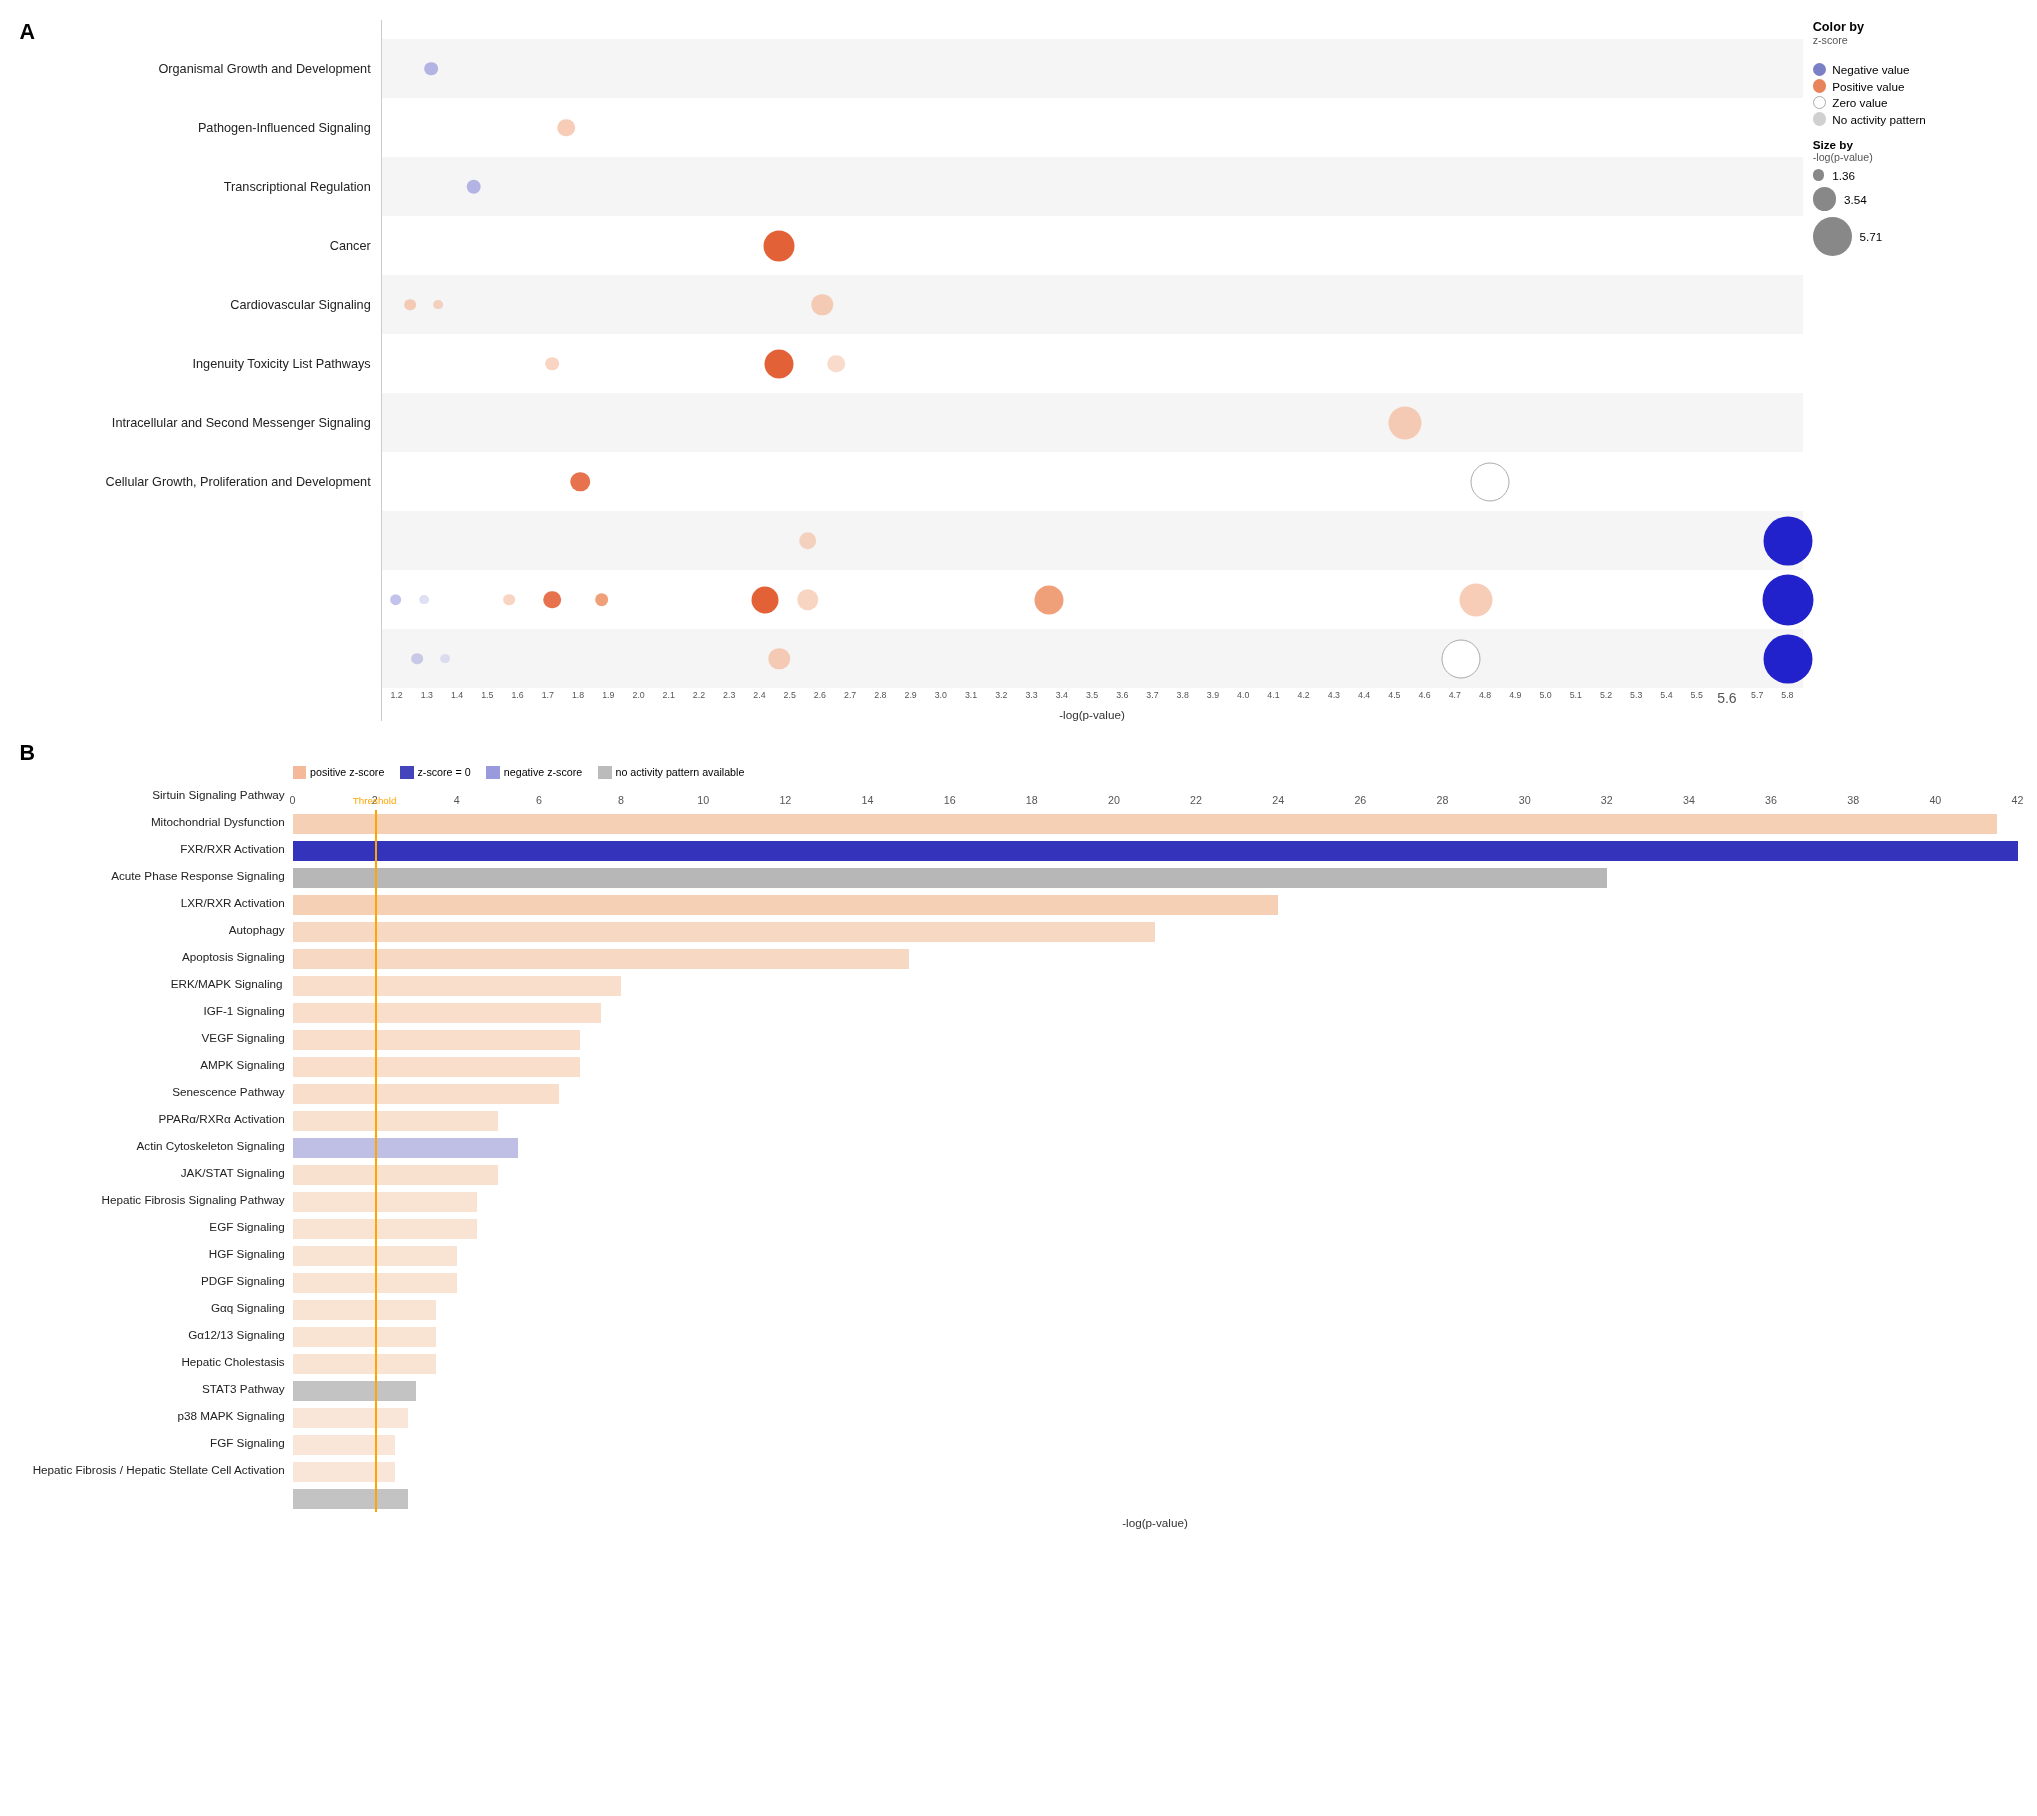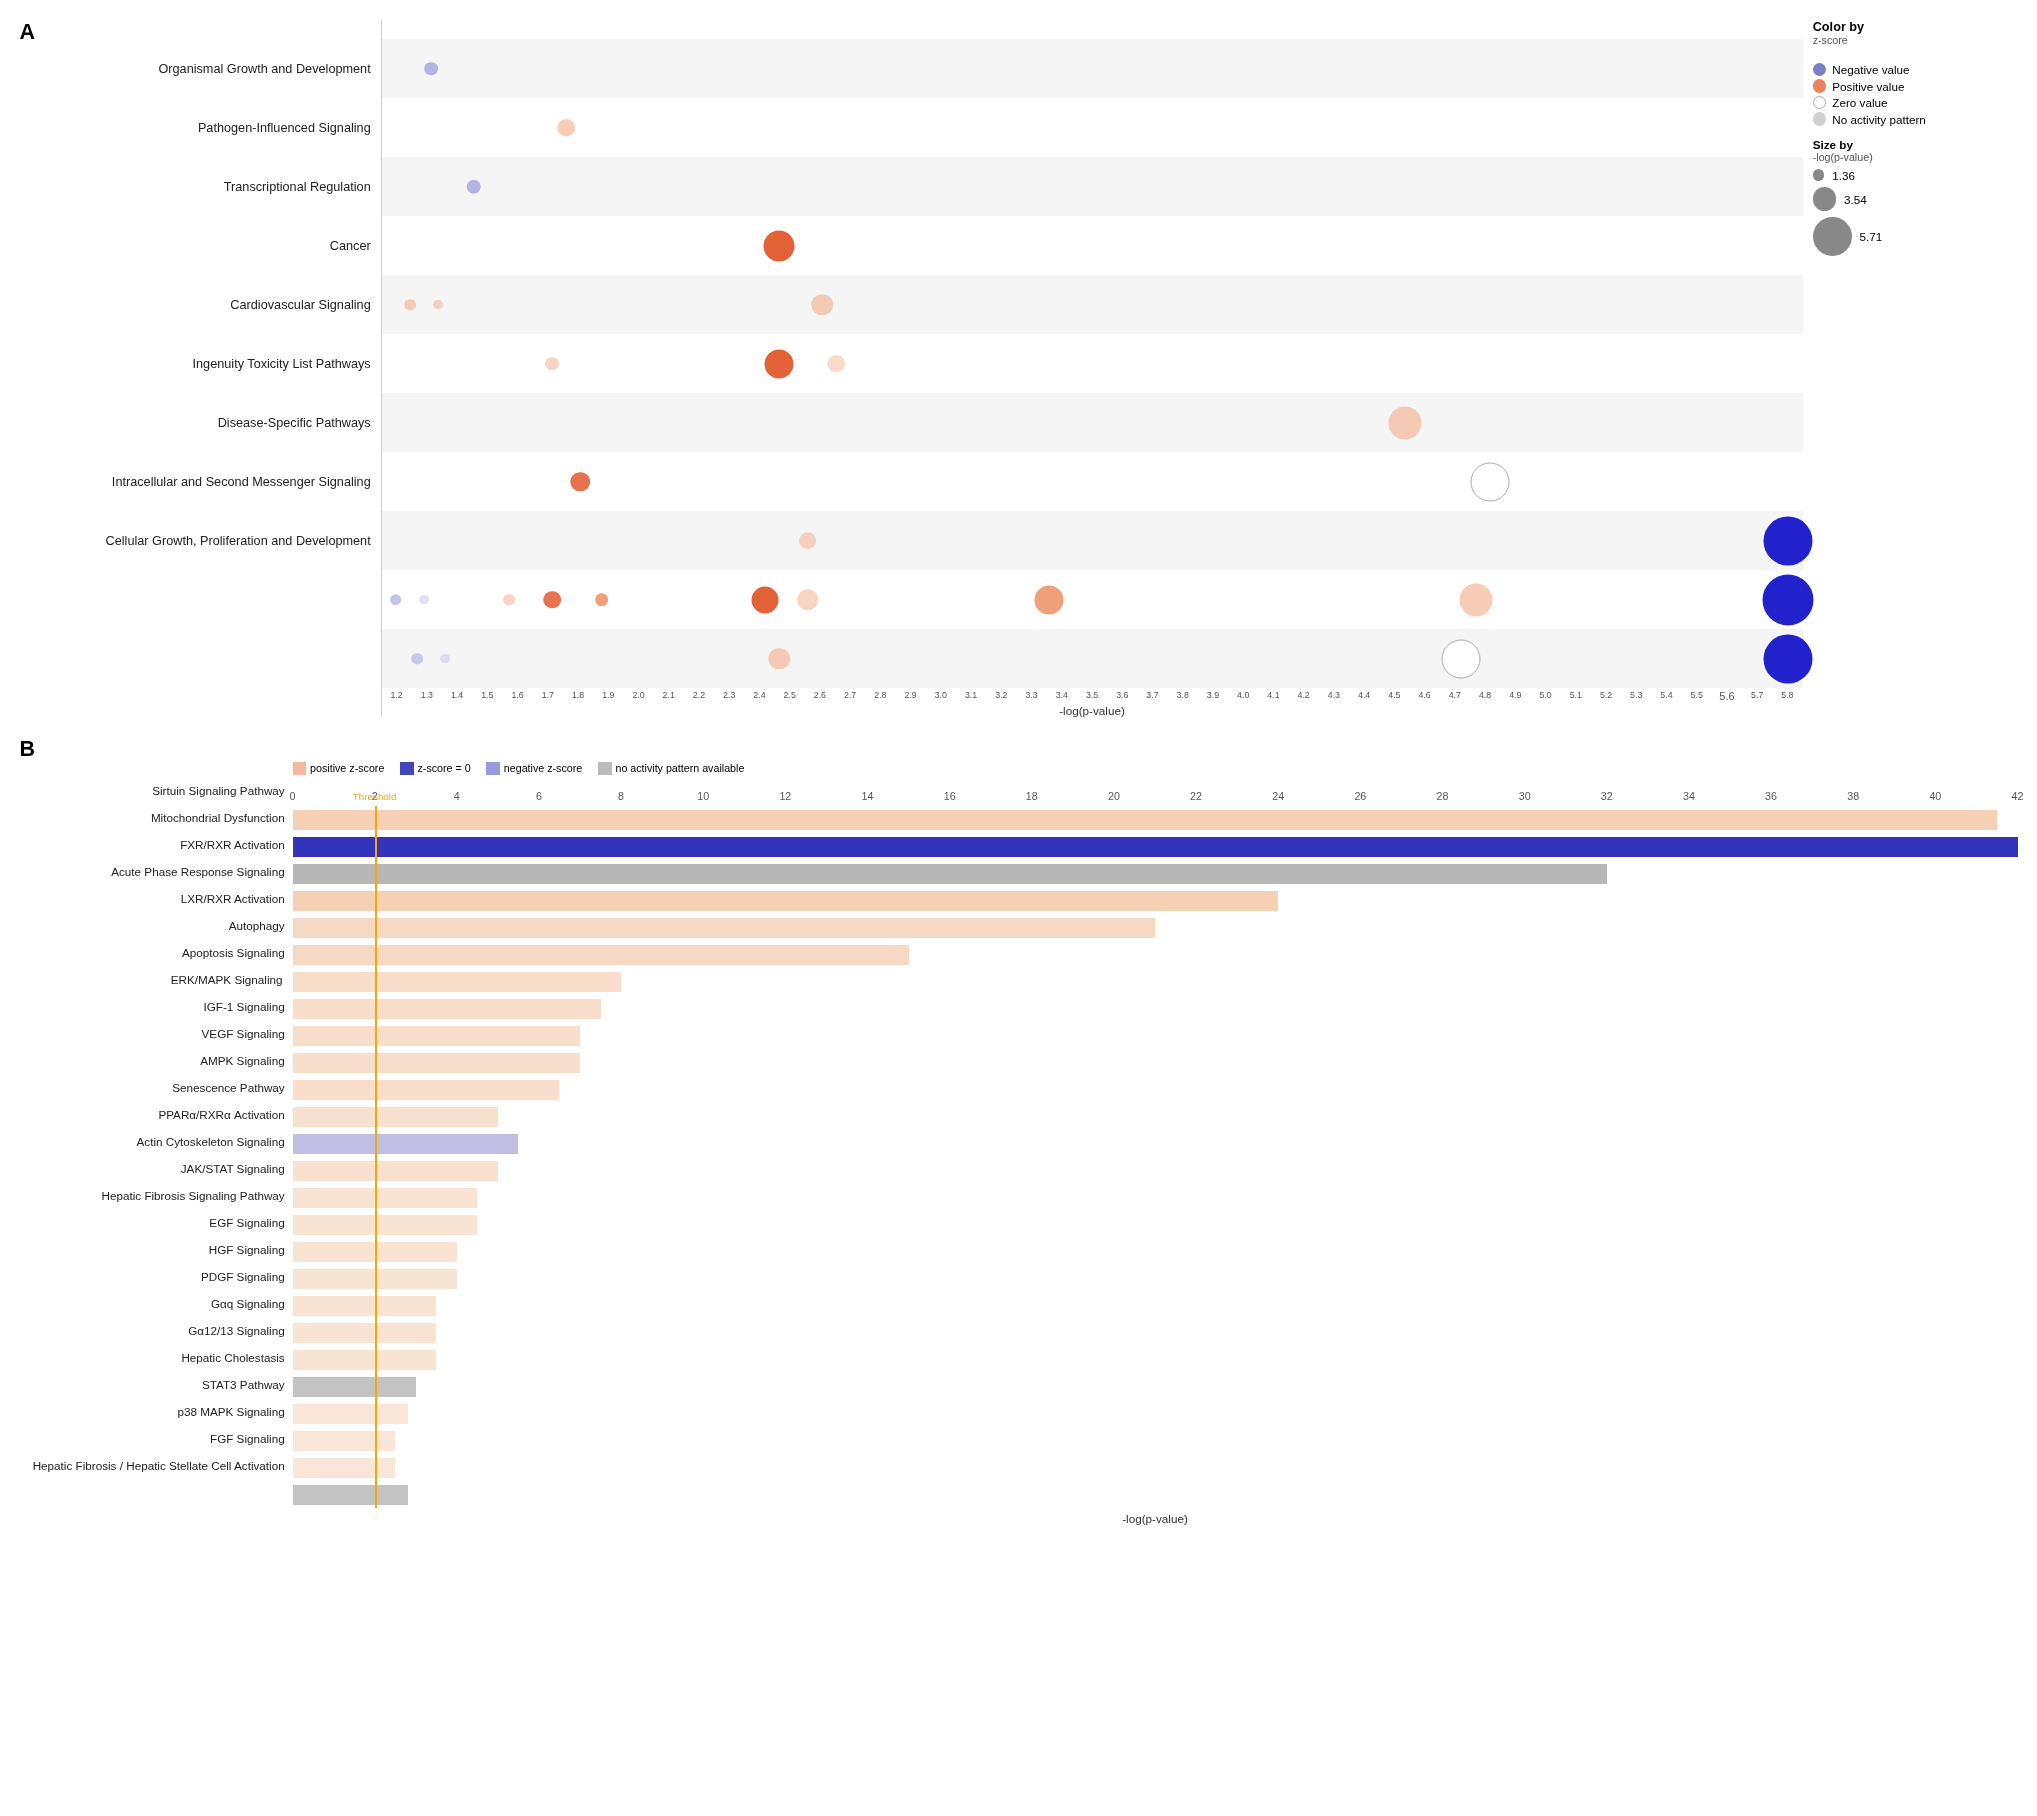--- a/index.html
+++ b/index.html
@@ -59,21 +59,20 @@
 
     <div style="display:flex;margin-left:29px;margin-top:9.8px;">
 
       <div style="display:flex;flex-direction:column;width:332px;padding-top:19.5px;padding-bottom:43px;">
         <div class="bubble-y-label">Organismal Growth and Development</div>
         <div class="bubble-y-label">Pathogen-Influenced Signaling</div>
         <div class="bubble-y-label">Transcriptional Regulation</div>
         <div class="bubble-y-label">Cancer</div>
         <div class="bubble-y-label">Cardiovascular Signaling</div>
         <div class="bubble-y-label">Ingenuity Toxicity List Pathways</div>
-        <div class="bubble-y-label">Disease-Specific Pathways</div>
         <div class="bubble-y-label">Intracellular and Second Messenger Signaling</div>
         <div class="bubble-y-label">Cellular Growth, Proliferation and Development</div>
       </div>
 
       <div style="flex:1;border-left:1px solid #ccc;position:relative;margin-right:215px;">
 
         <div style="position:absolute;top:19.5px;bottom:43px;left:0;right:0;display:flex;">
           
         </div>
 
@@ -171,21 +170,21 @@
             <span style="flex: 1 1 0%; text-align: center; font-size: 8.8px; color: rgb(85, 85, 85);">4.6</span>
             <span style="flex: 1 1 0%; text-align: center; font-size: 8.8px; color: rgb(85, 85, 85);">4.7</span>
             <span style="flex: 1 1 0%; text-align: center; font-size: 8.8px; color: rgb(85, 85, 85);">4.8</span>
             <span style="flex: 1 1 0%; text-align: center; font-size: 8.8px; color: rgb(85, 85, 85);">4.9</span>
             <span style="flex: 1 1 0%; text-align: center; font-size: 8.8px; color: rgb(85, 85, 85);">5.0</span>
             <span style="flex: 1 1 0%; text-align: center; font-size: 8.8px; color: rgb(85, 85, 85);">5.1</span>
             <span style="flex: 1 1 0%; text-align: center; font-size: 8.8px; color: rgb(85, 85, 85);">5.2</span>
             <span style="flex: 1 1 0%; text-align: center; font-size: 8.8px; color: rgb(85, 85, 85);">5.3</span>
             <span style="flex: 1 1 0%; text-align: center; font-size: 8.8px; color: rgb(85, 85, 85);">5.4</span>
             <span style="flex: 1 1 0%; text-align: center; font-size: 8.8px; color: rgb(85, 85, 85);">5.5</span>
-            <span style="flex: 1 1 0%; text-align: center; font-size: 11px; color: rgb(85, 85, 85);">5.6</span>
+            <span style="flex: 1 1 0%; text-align: center; font-size: 14px; color: rgb(85, 85, 85);">5.6</span>
             <span style="flex: 1 1 0%; text-align: center; font-size: 8.8px; color: rgb(85, 85, 85);">5.7</span>
             <span style="flex: 1 1 0%; text-align: center; font-size: 8.8px; color: rgb(85, 85, 85);">5.8</span>
           </div>
         <div style="text-align:center;font-size:11.7px;color:#333;margin-top:2px;">-log(p-value)</div>
       </div>
     </div>
   </div>
 
   <div style="position:relative;margin-left:0;margin-top:19.5px;">
     <span style="font-size:21.5px;font-weight:bold;">B</span>

